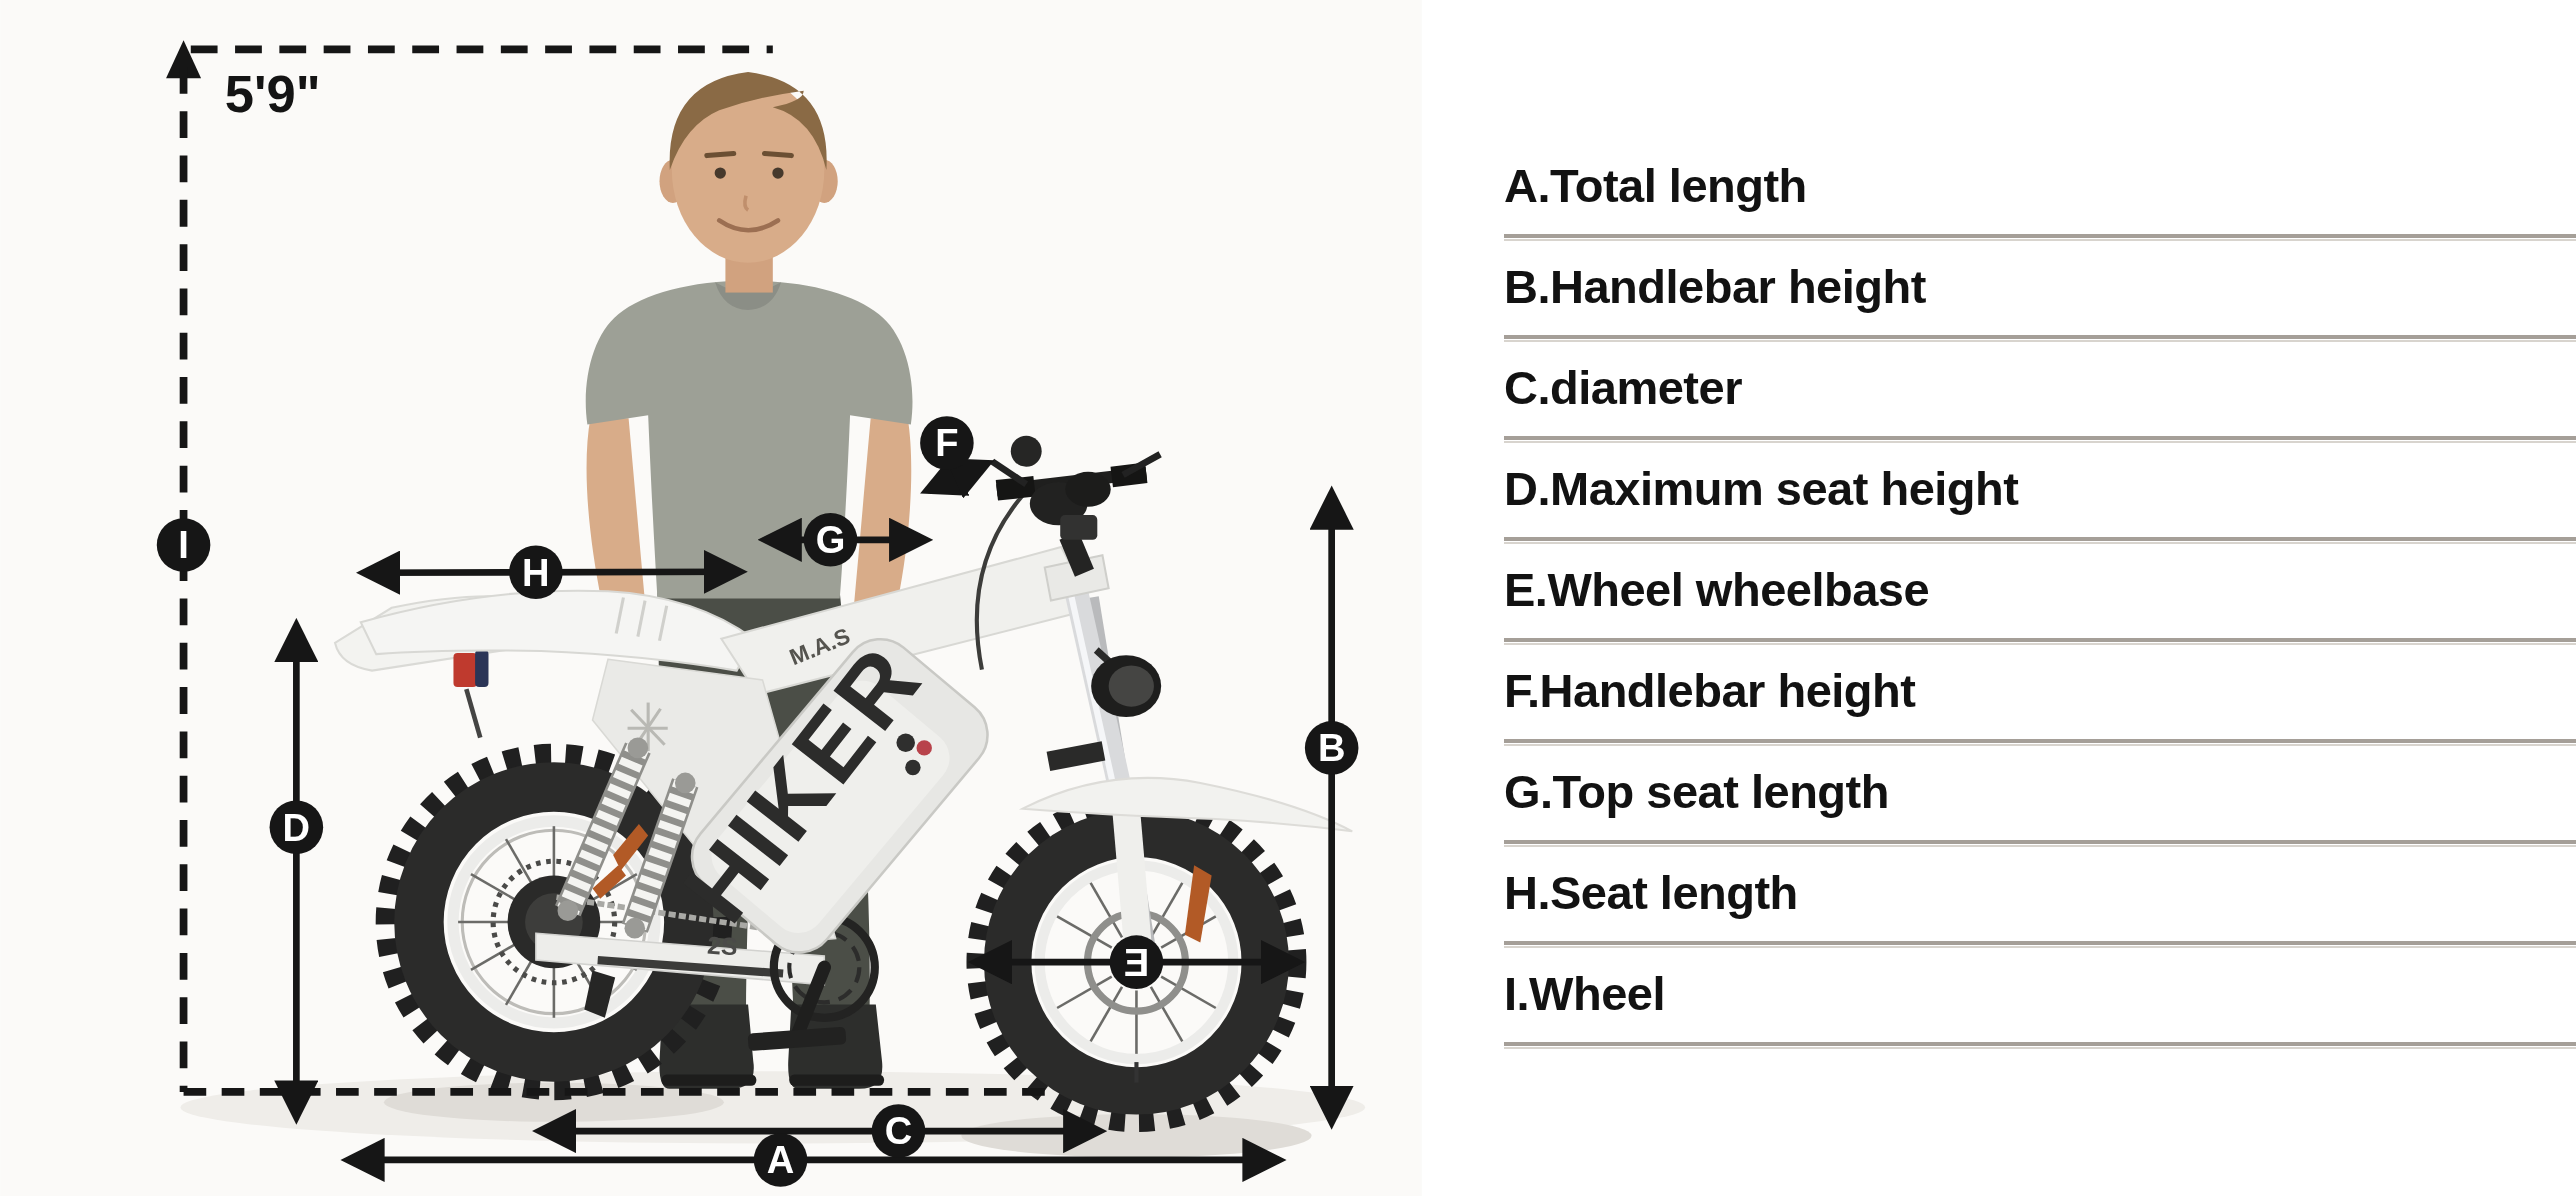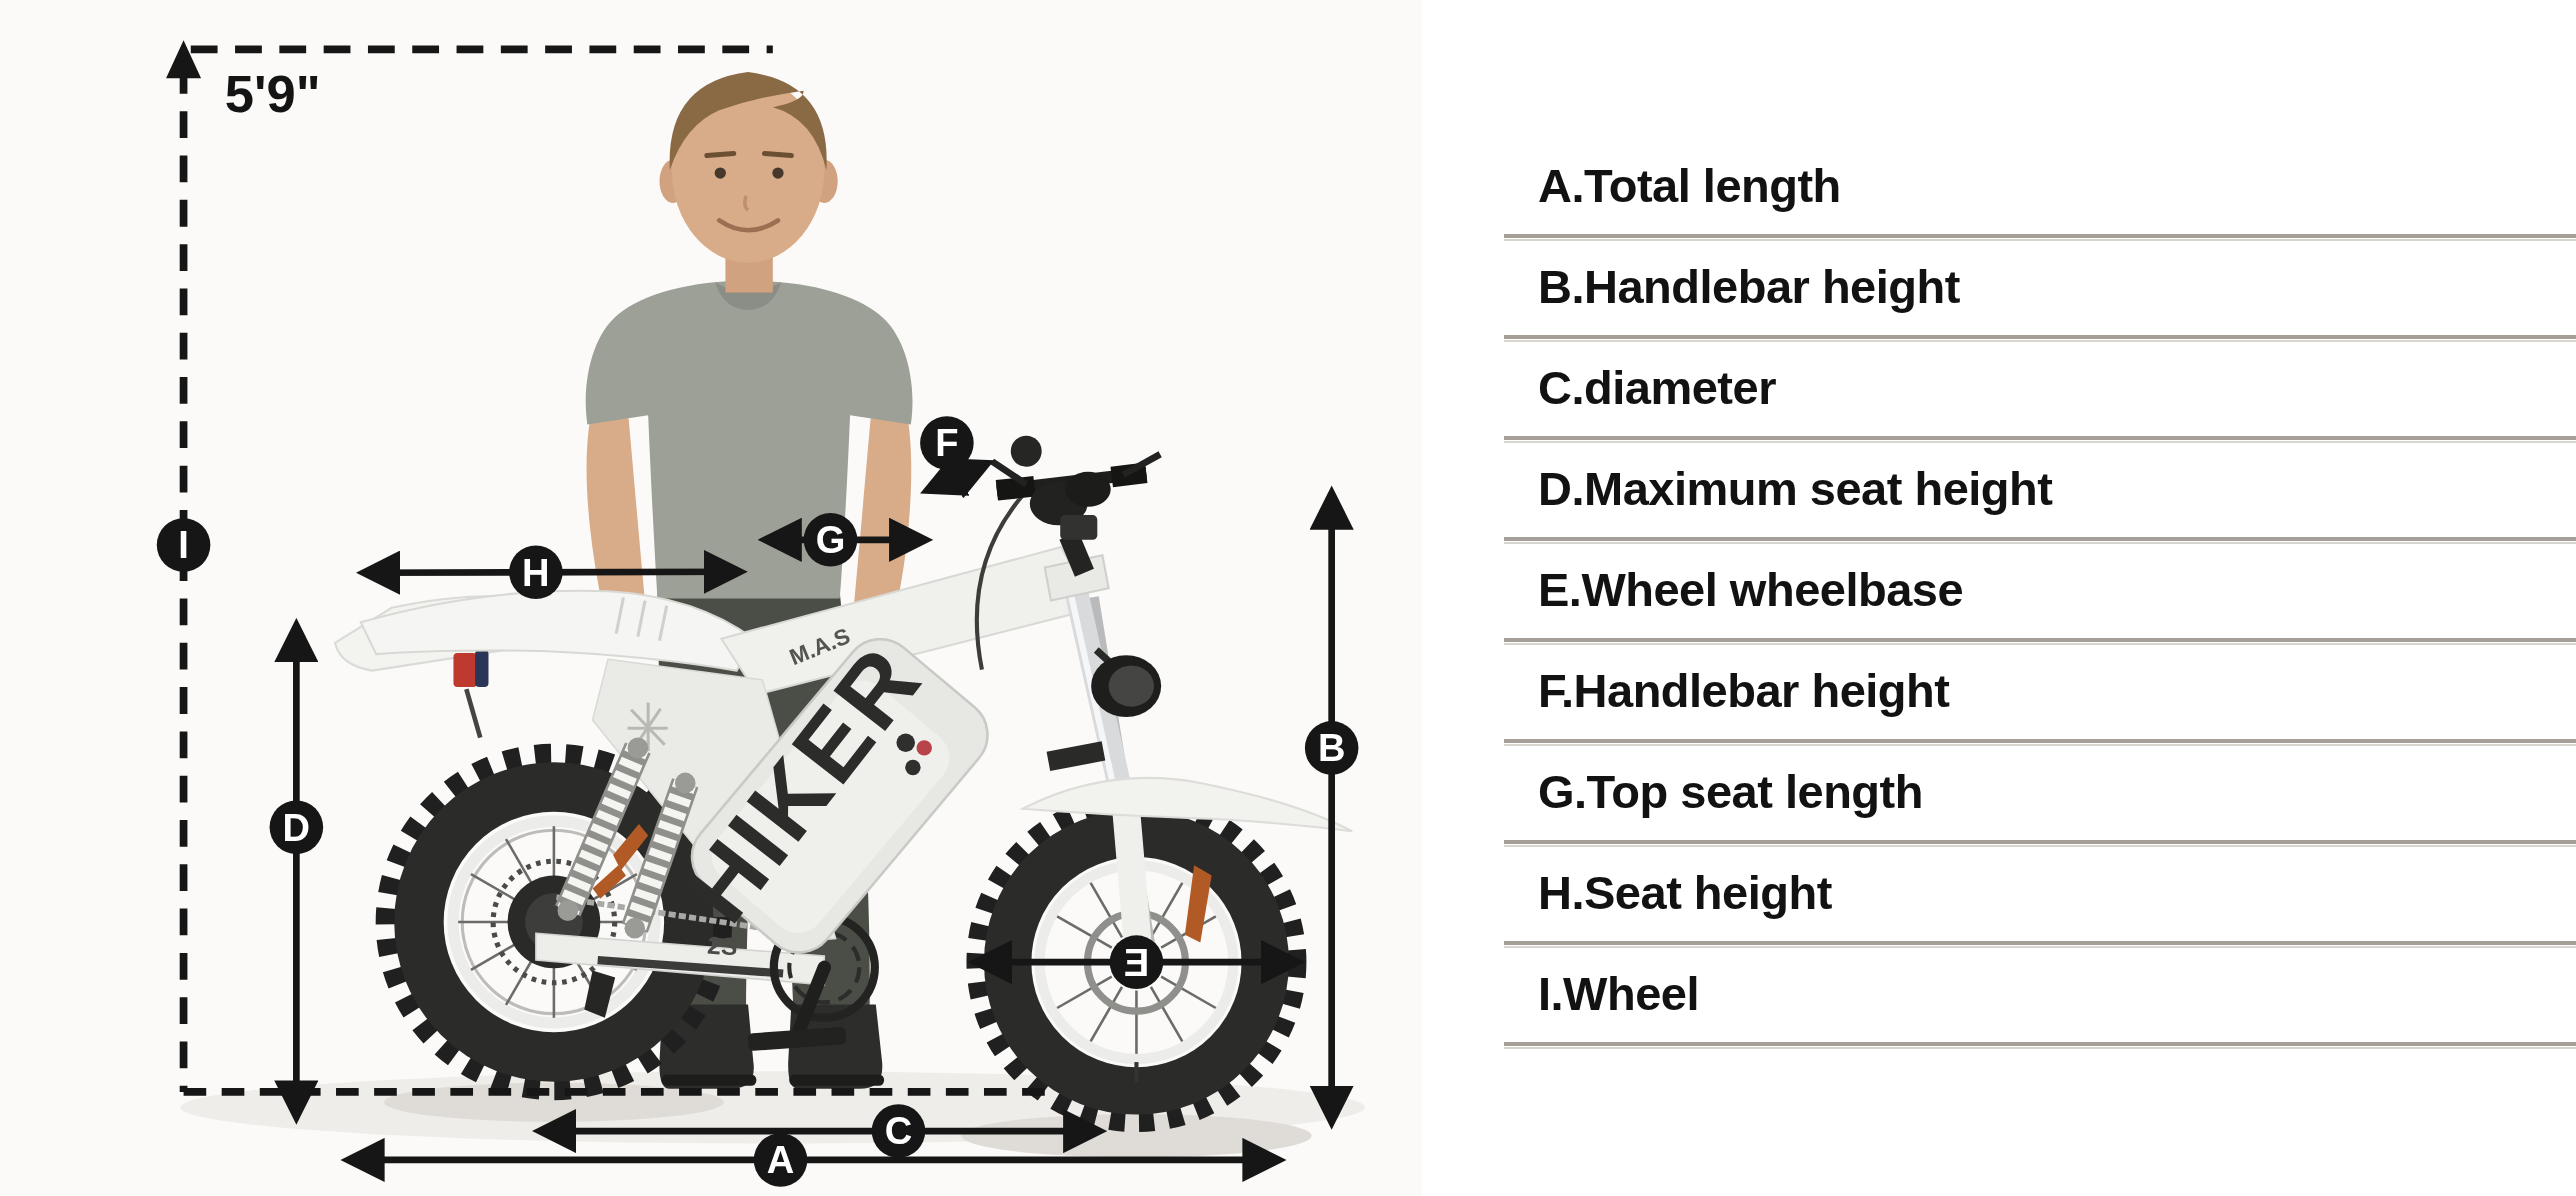--- a/index.html
+++ b/index.html
@@ -3,21 +3,21 @@
 <meta charset="utf-8">
 <style>
   html,body{margin:0;padding:0;background:#ffffff;}
   .stage{position:relative;width:2968px;height:1196px;background:#ffffff;overflow:hidden;
          font-family:"Liberation Sans", sans-serif;color:#121212;}
   .diagram-wrap{position:absolute;left:0;top:0;width:1422px;height:1196px;}
   .spec-table{position:absolute;left:1504px;top:137px;width:1352px;}
   .spec-row{position:relative;height:97px;border-bottom:4.6px solid #a59f98;
             display:flex;justify-content:space-between;align-items:center;}
   .spec-row::after{content:"";position:absolute;left:0;right:0;bottom:-6.7px;height:2.1px;background:#d8d4ce;}
-  .spec-label{font-size:47px;font-weight:600;letter-spacing:-0.5px;white-space:nowrap;margin-left:34px;}
+  .spec-label{font-size:47px;font-weight:600;letter-spacing:-0.5px;white-space:nowrap;}
   svg text{font-family:"Liberation Sans", sans-serif;}
   .marker-letter{font-size:74px;font-weight:bold;fill:#ffffff;}
   .height-label{font-size:102px;font-weight:600;fill:#141414;}
   .bike-small-text{font-weight:bold;}
 </style>
 </head>
 <body>
 
 <div class="stage">
 
@@ -289,21 +289,21 @@
     </div>
     <div class="spec-row">
       <div class="spec-label">F.Handlebar height</div>
 
     </div>
     <div class="spec-row">
       <div class="spec-label">G.Top seat length</div>
 
     </div>
     <div class="spec-row">
-      <div class="spec-label">H.Seat height</div>
+      <div class="spec-label">H.Seat length</div>
 
     </div>
     <div class="spec-row">
       <div class="spec-label">I.Wheel</div>
 
     </div>
   </div>
 
 </div>
 

